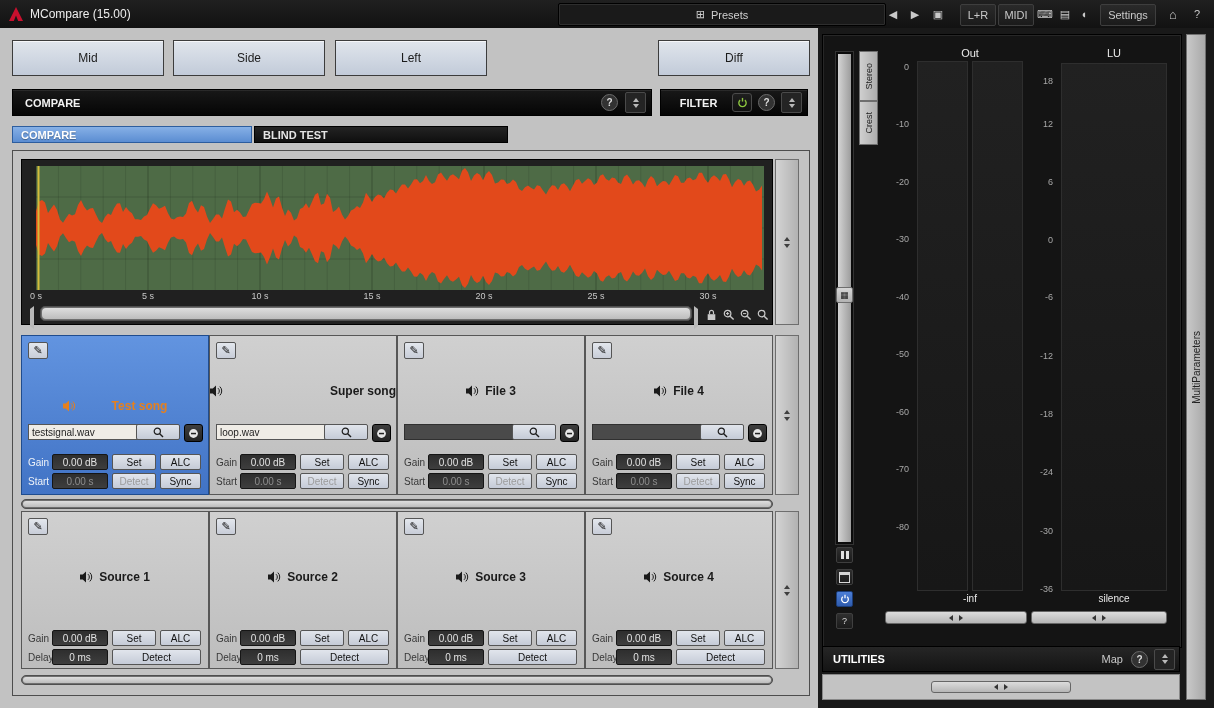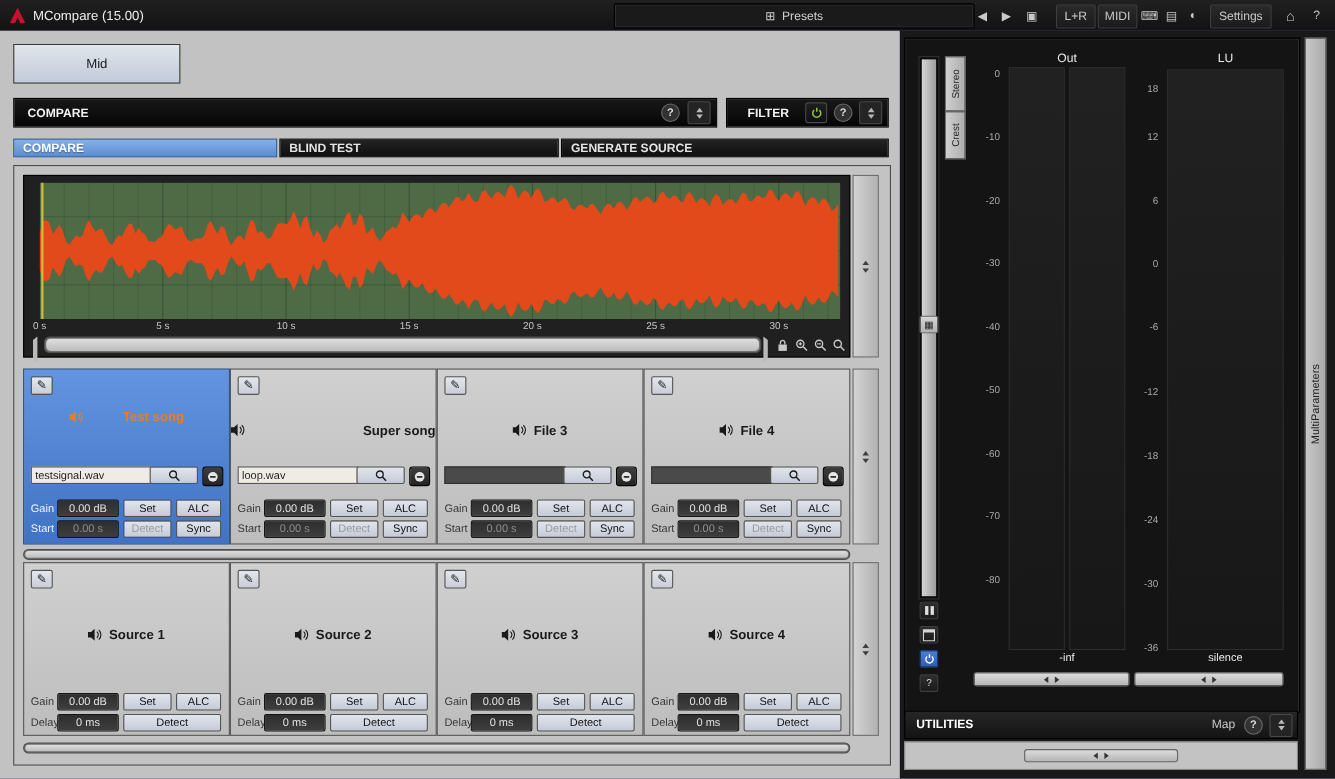--- a/index.html
+++ b/index.html
@@ -157,20 +157,23 @@
       </div>
     <div class="abs tb-btn" style="left:1188px;width:18px;">
         <span>?</span>
       </div>
   </div>
 
   <div class="abs left-bg"></div>
   <div class="abs right-bg"></div>
 
   <div class="abs chan" style="left:12px;">Mid</div>
+  <div class="abs chan" style="left:173px;">Side</div>
+  <div class="abs chan" style="left:335px;">Left</div>
+  <div class="abs chan" style="left:658px;">Diff</div>
 
   <div class="abs darkbar" style="left:12px;top:89px;width:640px;height:27px;padding:0 5px 0 12px;gap:7px;box-sizing:border-box;">
     <span style="flex:1;">COMPARE</span>
     <div class="help-circle">
         <span>?</span>
       </div>
     <div class="spinner">
         <i class="tu light"></i>
         <i class="td light"></i>
       </div>
@@ -187,21 +190,20 @@
         <span>?</span>
       </div>
     <div class="spinner">
         <i class="tu light"></i>
         <i class="td light"></i>
       </div>
   </div>
 
   <div class="abs tab active" style="left:12px;width:240px;">COMPARE</div>
   <div class="abs tab darktab" style="left:254px;width:254px;">BLIND TEST</div>
-  <div class="abs tab darktab" style="left:510px;width:298px;">GENERATE SOURCE</div>
 
   <div class="abs main-panel">
 
     <div class="abs wave-frame">
       <svg id="wave-svg" class="abs" style="left:14px;top:6px;" width="728" height="124">
           <rect width="728" height="124" fill="#4e6b46"></rect>
           <line x1="0.0" y1="0" x2="0.0" y2="124" stroke="rgba(0,0,0,0.24)" stroke-width="1"></line>
           <line x1="22.4" y1="0" x2="22.4" y2="124" stroke="rgba(0,0,0,0.1)" stroke-width="1"></line>
           <line x1="44.8" y1="0" x2="44.8" y2="124" stroke="rgba(0,0,0,0.1)" stroke-width="1"></line>
           <line x1="67.2" y1="0" x2="67.2" y2="124" stroke="rgba(0,0,0,0.1)" stroke-width="1"></line>
@@ -282,21 +284,21 @@
     </div>
     <div class="abs vstrip" style="left:762px;top:8px;width:22px;height:164px;">
       <i class="tu"></i>
         <i class="td"></i>
     </div>
 
     <div class="slot sel" style="left:8px;top:184px;">
       <div class="pencil mini-btn">
           <span>✎</span>
         </div>
-      <div class="name-row" style="top:36px;gap:36px;">
+      <div class="name-row" style="top:63px;gap:36px;">
         <svg width="13" height="12" viewBox="0 0 13 12" style="color:#e5801f;">
             <path d="M0 3.5h2.8L6 .5v11L2.8 8.5H0z" fill="currentColor"></path>
             <path d="M8 3.2a3.6 3.6 0 0 1 0 5.6M9.8 1.6a6 6 0 0 1 0 8.8" fill="none" stroke="currentColor"></path>
           </svg>
         <span>Test song</span>
       </div>
       <div class="file-field">
           <span>testsignal.wav</span>
         </div>
       <div class="sbtn" style="left:114px;top:88px;width:44px;">

